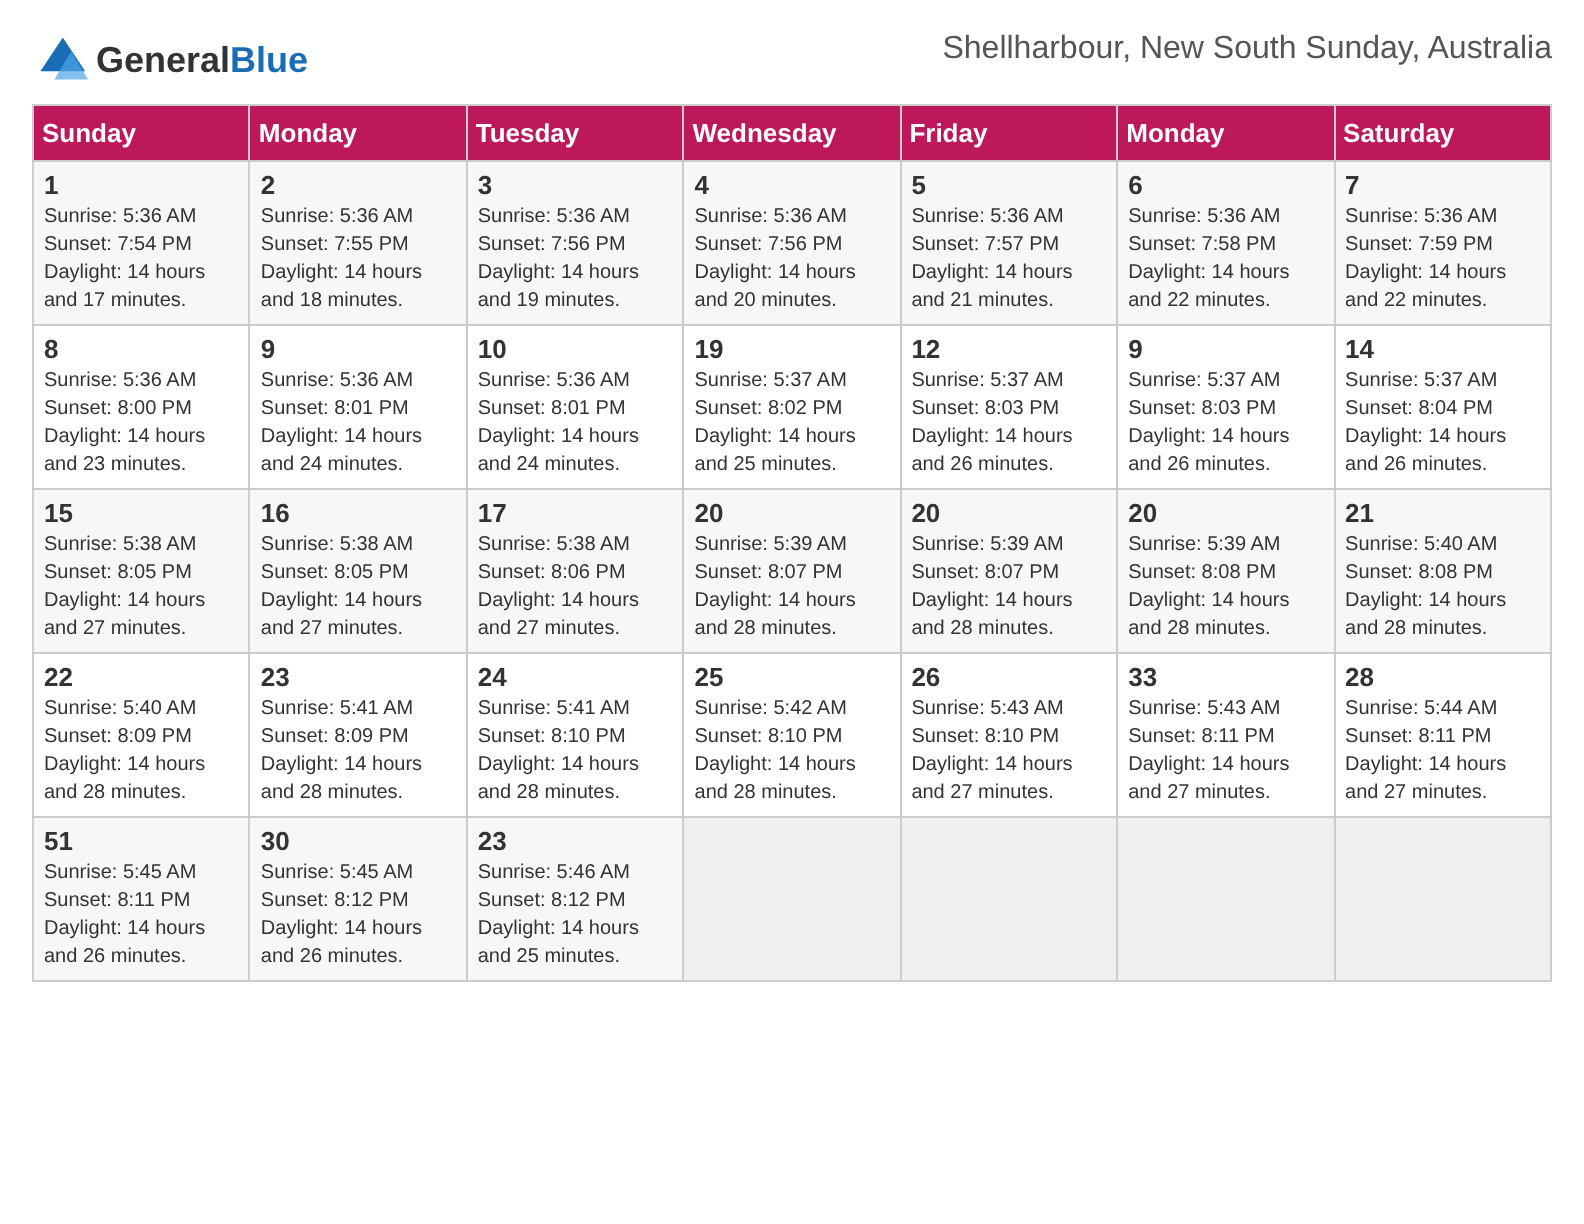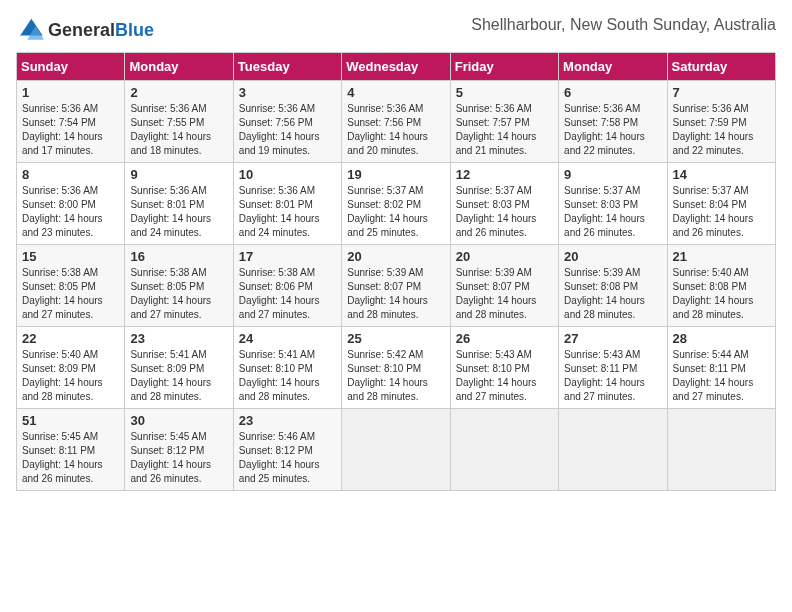--- a/index.html
+++ b/index.html
@@ -230,21 +230,21 @@
       </td>
         <td>
         <span class="day-number">25</span>
         <span class="day-info">Sunrise: 5:42 AM<br>Sunset: 8:10 PM<br>Daylight: 14 hours<br>and 28 minutes.</span>
       </td>
         <td>
         <span class="day-number">26</span>
         <span class="day-info">Sunrise: 5:43 AM<br>Sunset: 8:10 PM<br>Daylight: 14 hours<br>and 27 minutes.</span>
       </td>
         <td>
-        <span class="day-number">27</span>
+        <span class="day-number">33</span>
         <span class="day-info">Sunrise: 5:43 AM<br>Sunset: 8:11 PM<br>Daylight: 14 hours<br>and 27 minutes.</span>
       </td>
         <td>
         <span class="day-number">28</span>
         <span class="day-info">Sunrise: 5:44 AM<br>Sunset: 8:11 PM<br>Daylight: 14 hours<br>and 27 minutes.</span>
       </td>
       </tr>
       <tr>
         <td>
         <span class="day-number">51</span>

